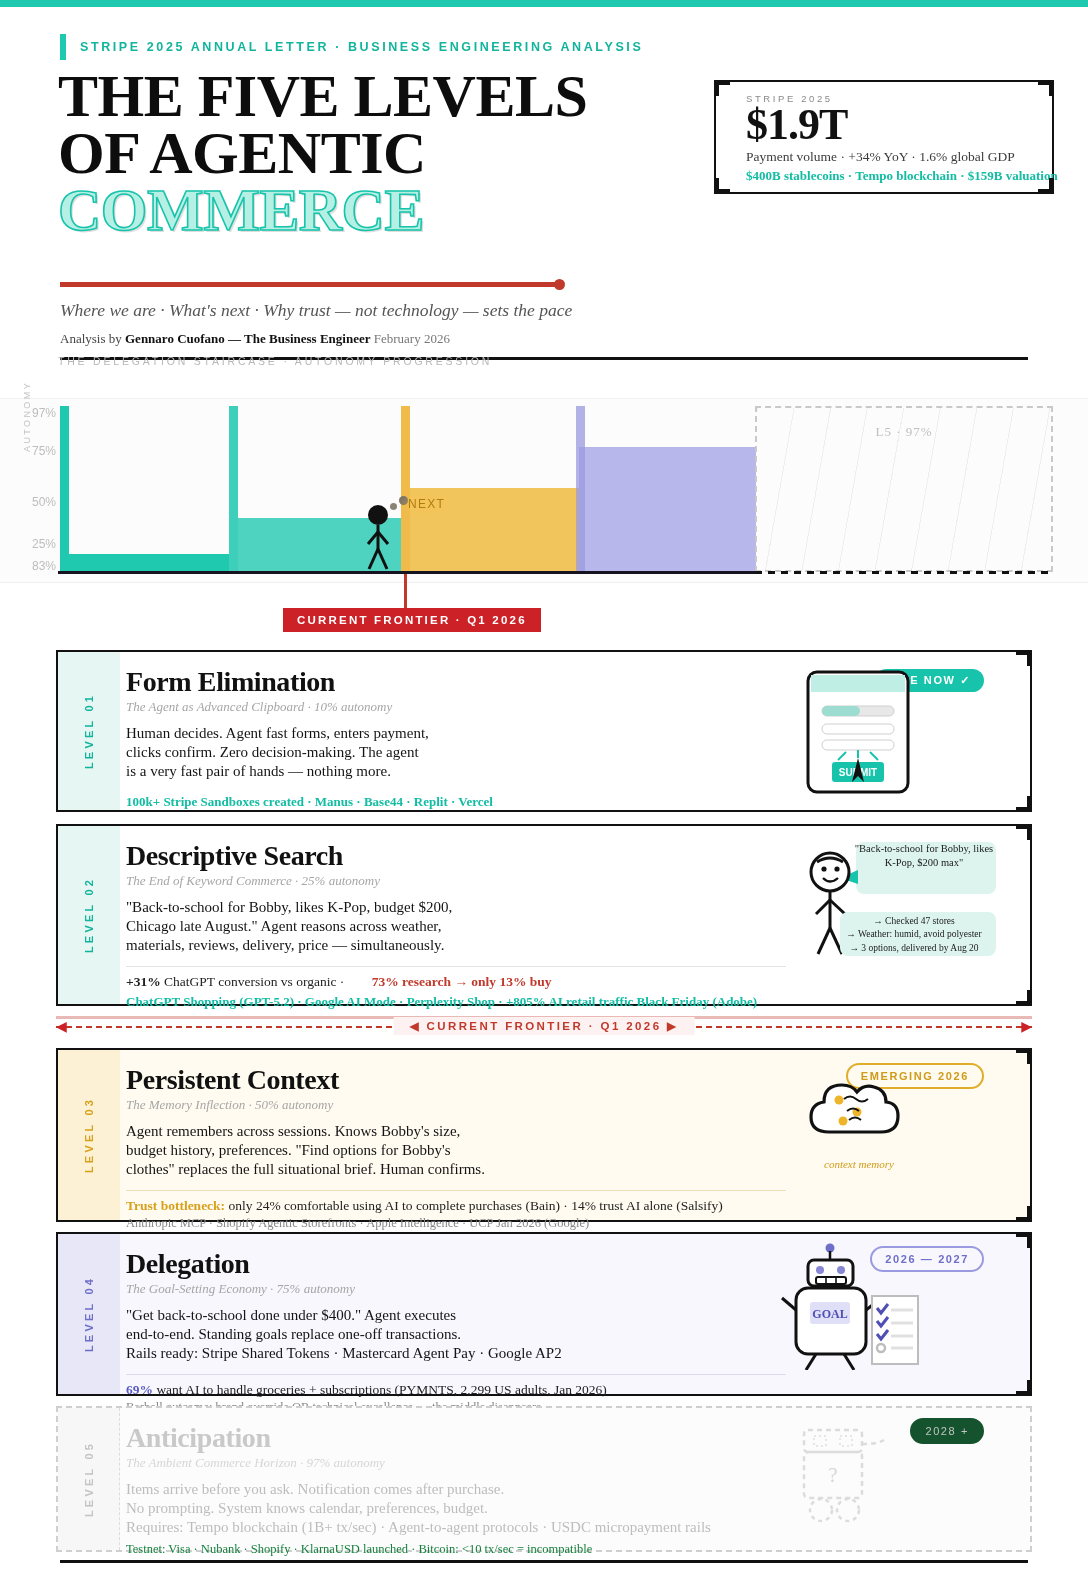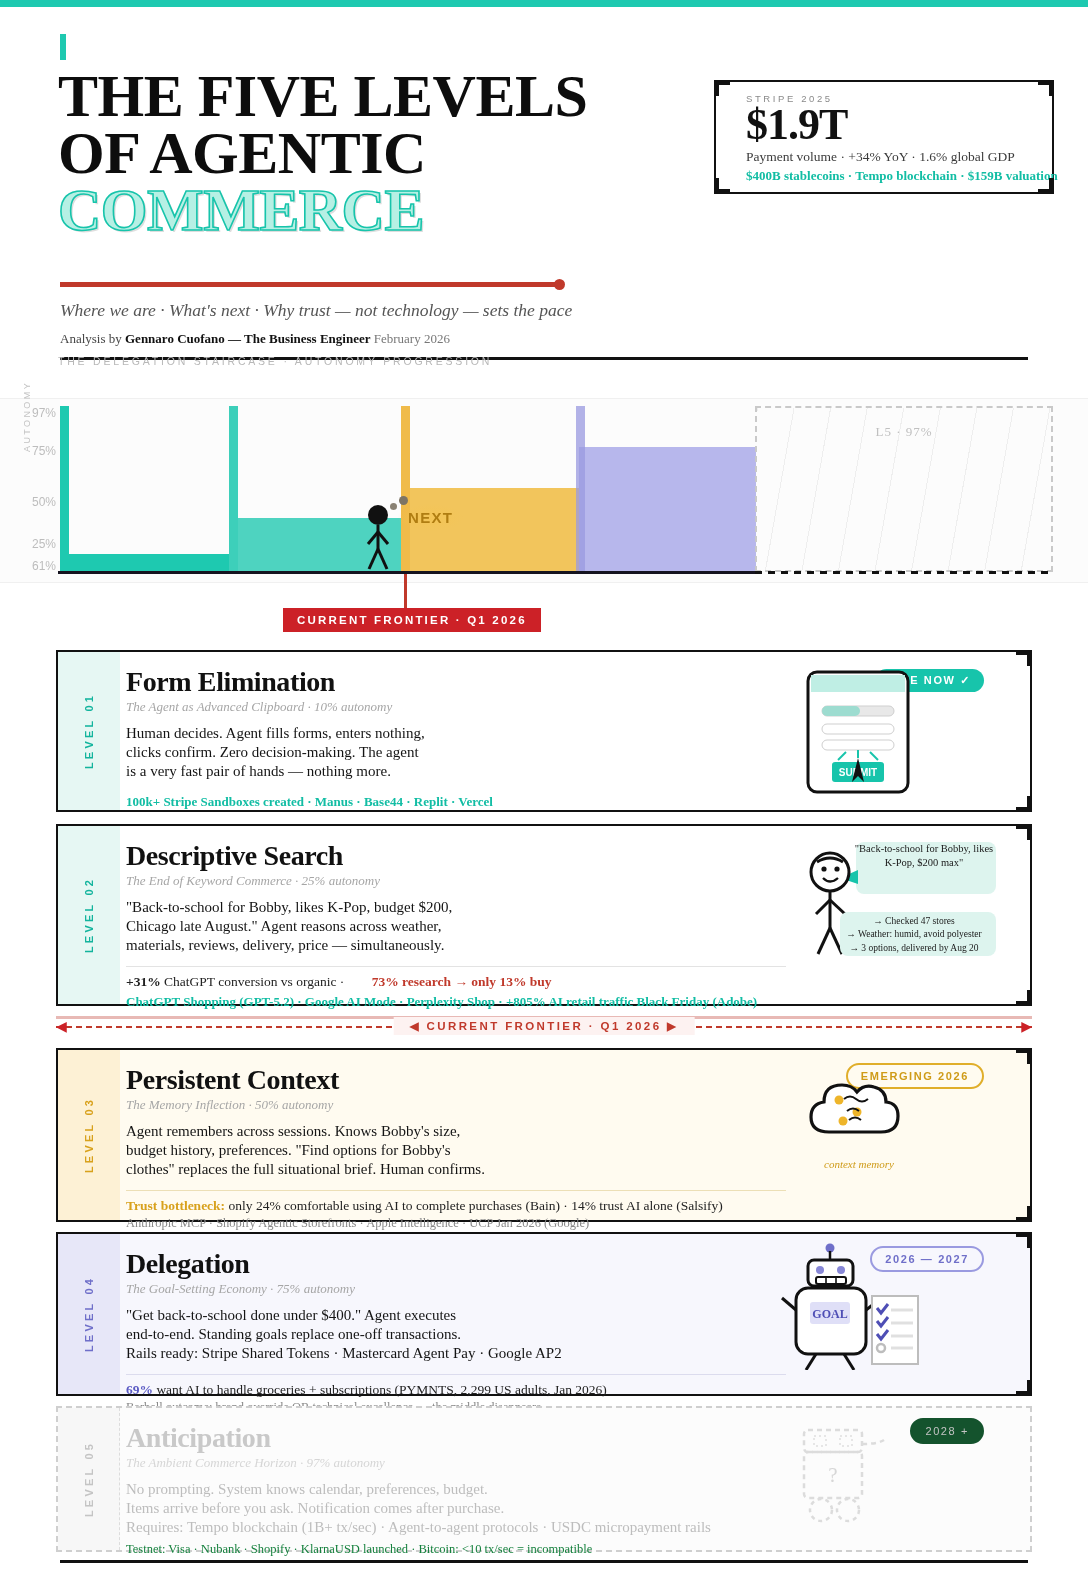--- a/index.html
+++ b/index.html
@@ -65,22 +65,22 @@
                   background:repeating-linear-gradient(to right,#111 0 7px,transparent 7px 13px); }
   .step { position:absolute; bottom:0; }
   .step-riser { position:absolute; top:0; width:8px; }
   .ghost { position:absolute; left:755px; top:406px; width:298px; height:166px;
            border:2px dashed #c9c9c9; overflow:hidden; }
   .ghost .hatch { position:absolute; inset:0;
       background:repeating-linear-gradient(100deg, rgba(0,0,0,0.055) 0 1px, transparent 1px 36px); }
   .ghost-label { position:absolute; top:16px; width:100%; text-align:center; font-size:13px;
                  color:#c0c0c0; letter-spacing:1px; }
   .stick { position:absolute; left:365px; top:505px; width:26px; height:66px; }
-  .next-pill { position:absolute; left:398px; top:504px; font-family:"Liberation Sans",sans-serif;
-               font-size:15px; font-weight:bold; letter-spacing:1.3px; color:#b07d12;
+  .next-pill { position:absolute; left:398px; top:492px; font-family:"Liberation Sans",sans-serif;
+               font-size:12px; font-weight:normal; letter-spacing:1.3px; color:#b07d12;
                background:radial-gradient(ellipse at center, rgba(245,196,80,0.55) 0%, rgba(245,196,80,0) 72%);
                padding:5px 10px; }
   .dot-a { position:absolute; left:390px; top:503px; width:7px; height:7px; border-radius:50%; background:#8a8274; }
   .dot-b { position:absolute; left:399px; top:496px; width:9px; height:9px; border-radius:50%; background:#7d7464; }
 
   .frontier-stem { position:absolute; left:404px; top:574px; width:2.5px; height:35px; background:#c0392b; }
   .frontier-tag { position:absolute; left:283px; top:608px; background:#cc2127; color:#fff;
                   font-family:"Liberation Sans",sans-serif; font-size:11.5px; font-weight:bold;
                   letter-spacing:2.2px; padding:6px 14px; }
 
@@ -125,20 +125,21 @@
 </head>
 <body>
 
 <div class="topbar"></div>
 
 <div class="header">
   <div class="swoosh">)</div>
 
   <div class="kicker-wrap">
     <div class="kicker-bar"></div>
+    <div class="kicker">STRIPE 2025 ANNUAL LETTER · BUSINESS ENGINEERING ANALYSIS</div>
   </div>
 
   <h1 class="title">
     <span class="ln">THE FIVE LEVELS</span>
     <span class="ln">OF AGENTIC</span>
     <span class="ln hl">COMMERCE</span>
   </h1>
 
   <div class="rule-red"></div>
   <div class="dek">Where we are · What's next · Why trust — not technology — sets the pace</div>
@@ -160,21 +161,21 @@
 <div class="chart-sec">
   <div class="chart-eyebrow">THE DELEGATION STAIRCASE · AUTONOMY PROGRESSION</div>
   <div class="chart-band"></div>
 </div>
 
 <div class="axis-y-label">AUTONOMY</div>
 <div class="ytick" style="top:406px">97%</div>
 <div class="ytick" style="top:444px">75%</div>
 <div class="ytick" style="top:495px">50%</div>
 <div class="ytick" style="top:537px">25%</div>
-<div class="ytick" style="top:559px">61%</div>
+<div class="ytick" style="top:559px">83%</div>
 
 <div class="step" style="left:60px; top:554px; width:170px; height:18px; background:#1ec9b0;"></div>
 <div class="step-riser" style="left:60px; top:406px; height:166px; background:#1ec9b0; width:9px;"></div>
 
 <div class="step" style="left:229px; top:518px; width:176px; height:54px; background:#4ed3c0;"></div>
 <div class="step-riser" style="left:229px; top:406px; height:166px; background:#3dcfba; width:9px;"></div>
 
 <div class="step" style="left:404px; top:488px; width:176px; height:84px; background:#f2c55c;"></div>
 <div class="step-riser" style="left:401px; top:406px; height:166px; background:#f0bb4a; width:9px;"></div>
 
@@ -209,21 +210,21 @@
   <div class="corner c-tr"></div>
   <div class="corner c-bl"></div>
   <div class="corner c-br"></div>
   <div class="rail" style="background:#e6f7f3;">
     <div class="rail-text" style="color:#13b49d;">LEVEL 01</div>
   </div>
   <div class="body">
     <div class="lv-title">Form Elimination</div>
     <div class="lv-sub">The Agent as Advanced Clipboard · 10% autonomy</div>
     <div class="lv-desc">
-      <div>Human decides. Agent fills forms, enters nothing,</div>
+      <div>Human decides. Agent fast forms, enters payment,</div>
       <div>clicks confirm. Zero decision-making. The agent</div>
       <div>is a very fast pair of hands — nothing more.</div>
     </div>
     <div class="lv-tags" style="color:#12bda4; margin-top:12px;">100k+ Stripe Sandboxes created · Manus · Base44 · Replit · Vercel</div>
   </div>
   <div class="badge" style="right:46px; top:17px; background:#17c4ab; color:#fff;">LIVE NOW ✓</div>
 
   <svg class="art" style="right:120px; top:18px;" width="104" height="124" viewBox="0 0 104 124">
     <rect x="2" y="2" width="100" height="120" rx="9" fill="#fff" stroke="#111" stroke-width="3"></rect>
     <path d="M5 5 H99 V22 H5 Z" fill="#bfeee4"></path>
@@ -393,22 +394,22 @@
 
 <div class="card" style="left:56px; top:1406px; width:976px; height:146px; background:#fcfcfc;
             border:2.5px dashed #cfcfcf;">
   <div class="rail" style="background:#f7f7f7; border-right:1px dashed #dcdcdc;">
     <div class="rail-text" style="color:#c4c4c4;">LEVEL 05</div>
   </div>
   <div class="body">
     <div class="lv-title" style="color:#c9c9c9;">Anticipation</div>
     <div class="lv-sub" style="color:#d6d6d6;">The Ambient Commerce Horizon · 97% autonomy</div>
     <div class="lv-desc" style="color:#bdbdbd;">
+      <div>Items arrive before you ask. Notification comes after purchase.</div>
       <div>No prompting. System knows calendar, preferences, budget.</div>
-      <div>Items arrive before you ask. Notification comes after purchase.</div>
       <div>Requires: Tempo blockchain (1B+ tx/sec) · Agent-to-agent protocols · USDC micropayment rails</div>
     </div>
     <div class="lv-foot" style="color:#15803d; margin-top:4px;">Testnet: Visa · Nubank · Shopify · KlarnaUSD launched · Bitcoin: &lt;10 tx/sec = incompatible</div>
   </div>
   <div class="badge" style="right:46px; top:10px; background:#14532d; color:#c4c4c4; border:2px solid #14532d; font-weight:normal;">2028 +</div>
 
   <svg class="art" style="right:120px; top:10px;" width="120" height="112" viewBox="0 0 120 112">
     <rect x="14" y="12" width="58" height="22" rx="4" fill="none" stroke="#dcdcdc" stroke-width="2.5" stroke-dasharray="5 4"></rect>
     <rect x="24" y="18" width="12" height="10" fill="none" stroke="#e6e6e6" stroke-width="2" stroke-dasharray="2 3"></rect>
     <rect x="50" y="18" width="12" height="10" fill="none" stroke="#e6e6e6" stroke-width="2" stroke-dasharray="2 3"></rect>

